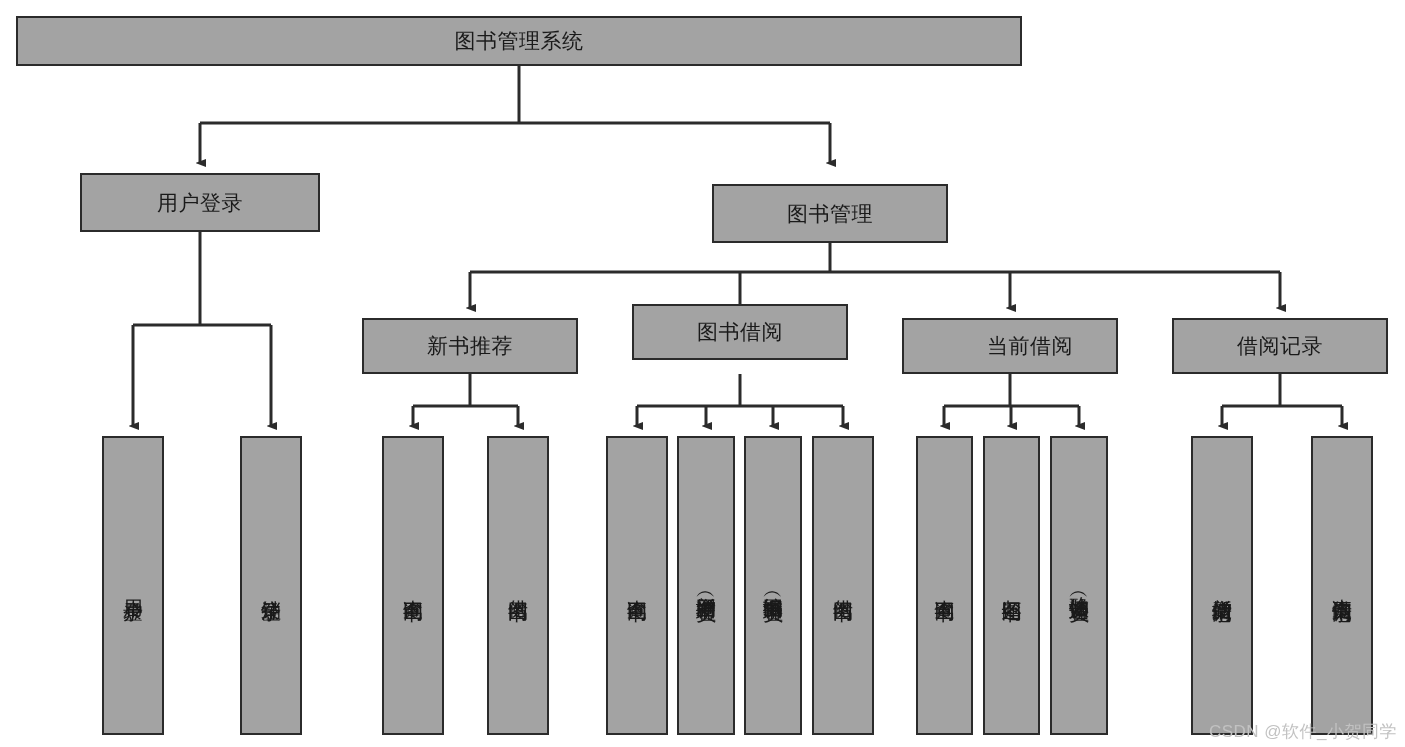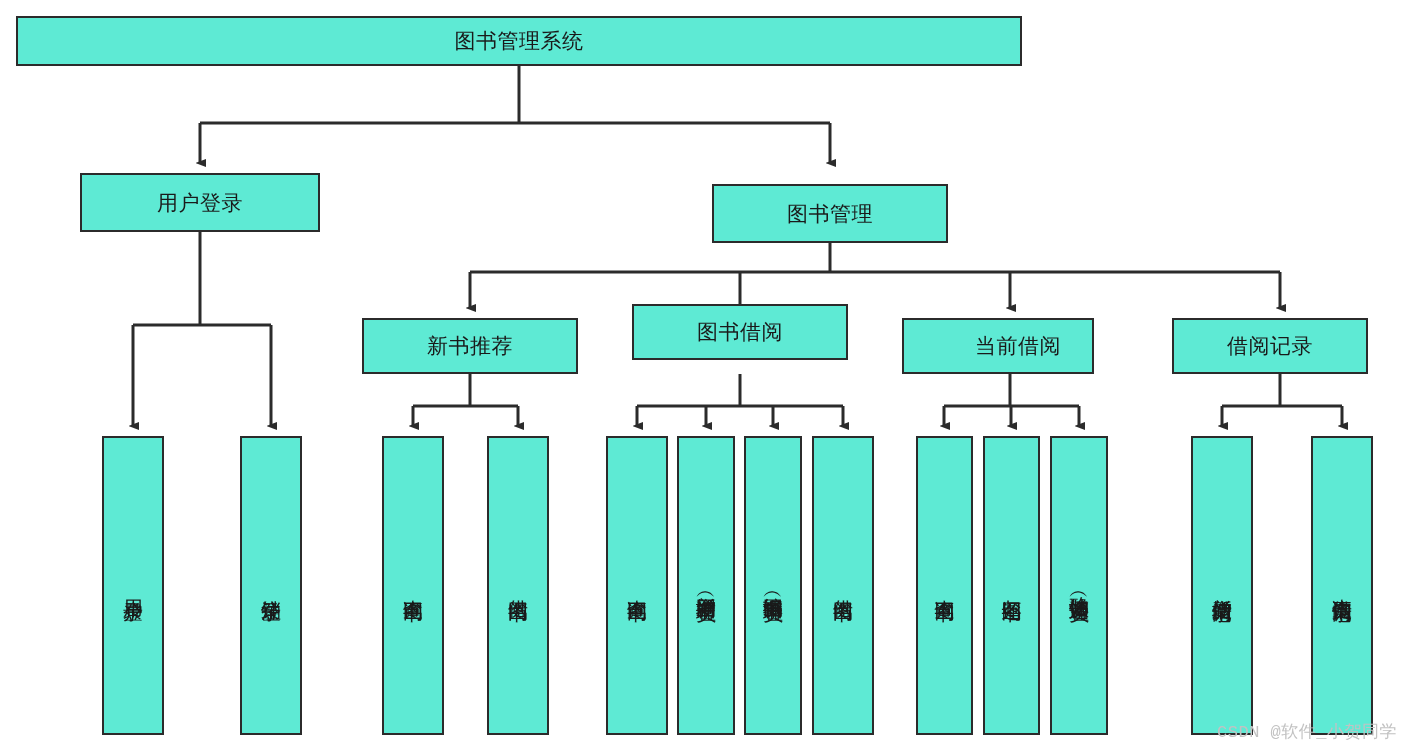--- a/index.html
+++ b/index.html
@@ -22,21 +22,21 @@
     left: 0;
     top: 0;
     width: 1405px;
     height: 747px;
     pointer-events: none;
   }
   .node {
     position: absolute;
     box-sizing: border-box;
     border: 2px solid #2b2b2b;
-    background: #5eead4;
+    background: #a3a3a3;
     display: flex;
     align-items: center;
     justify-content: center;
     color: #1a1a1a;
   }
   .node.h {
     
     font-size: 21px;
     letter-spacing: 0.5px;
   }
@@ -55,21 +55,21 @@
     white-space: nowrap;
   }
   .watermark {
     position: absolute;
     right: 8px;
     bottom: 4px;
     font-size: 17px;
     color: #c2c2c2;
     letter-spacing: 0.5px;
     white-space: nowrap;
-    font-family: Liberation Mono, monospace;
+    font-family: Liberation Sans, sans-serif;
   }
 </style>
 </head>
 <body>
 
 <div id="canvas">
 
   <svg class="edges" viewBox="0 0 1405 747" xmlns="http://www.w3.org/2000/svg">
     <defs>
       <marker id="arrow" markerWidth="10" markerHeight="10" refX="4" refY="6" orient="auto" markerUnits="userSpaceOnUse">
@@ -130,24 +130,24 @@
   <div class="node h" style="left:712px; top:173px; width:236px; height:59px;margin-top:11px;">
     <span class="htext">图书管理</span>
   </div>
 
   <div class="node h" style="left:362px; top:318px; width:216px; height:56px;">
     <span class="htext">新书推荐</span>
   </div>
   <div class="node h" style="left:632px; top:304px; width:216px; height:56px;">
     <span class="htext">图书借阅</span>
   </div>
-  <div class="node h" style="left:902px; top:318px; width:192px; height:56px;padding-left:40px;">
+  <div class="node h" style="left:902px; top:318px; width:216px; height:56px;padding-left:40px;">
     <span class="htext">当前借阅</span>
   </div>
-  <div class="node h" style="left:1172px; top:318px; width:196px; height:56px;">
+  <div class="node h" style="left:1172px; top:318px; width:216px; height:56px;">
     <span class="htext">借阅记录</span>
   </div>
 
   <div class="node v" style="left:102px; top:436px; width:62px; height:299px;">
     <span class="vtext">用户登录</span>
   </div>
   <div class="node v" style="left:240px; top:436px; width:62px; height:299px;">
     <span class="vtext">注销登录</span>
   </div>
 

